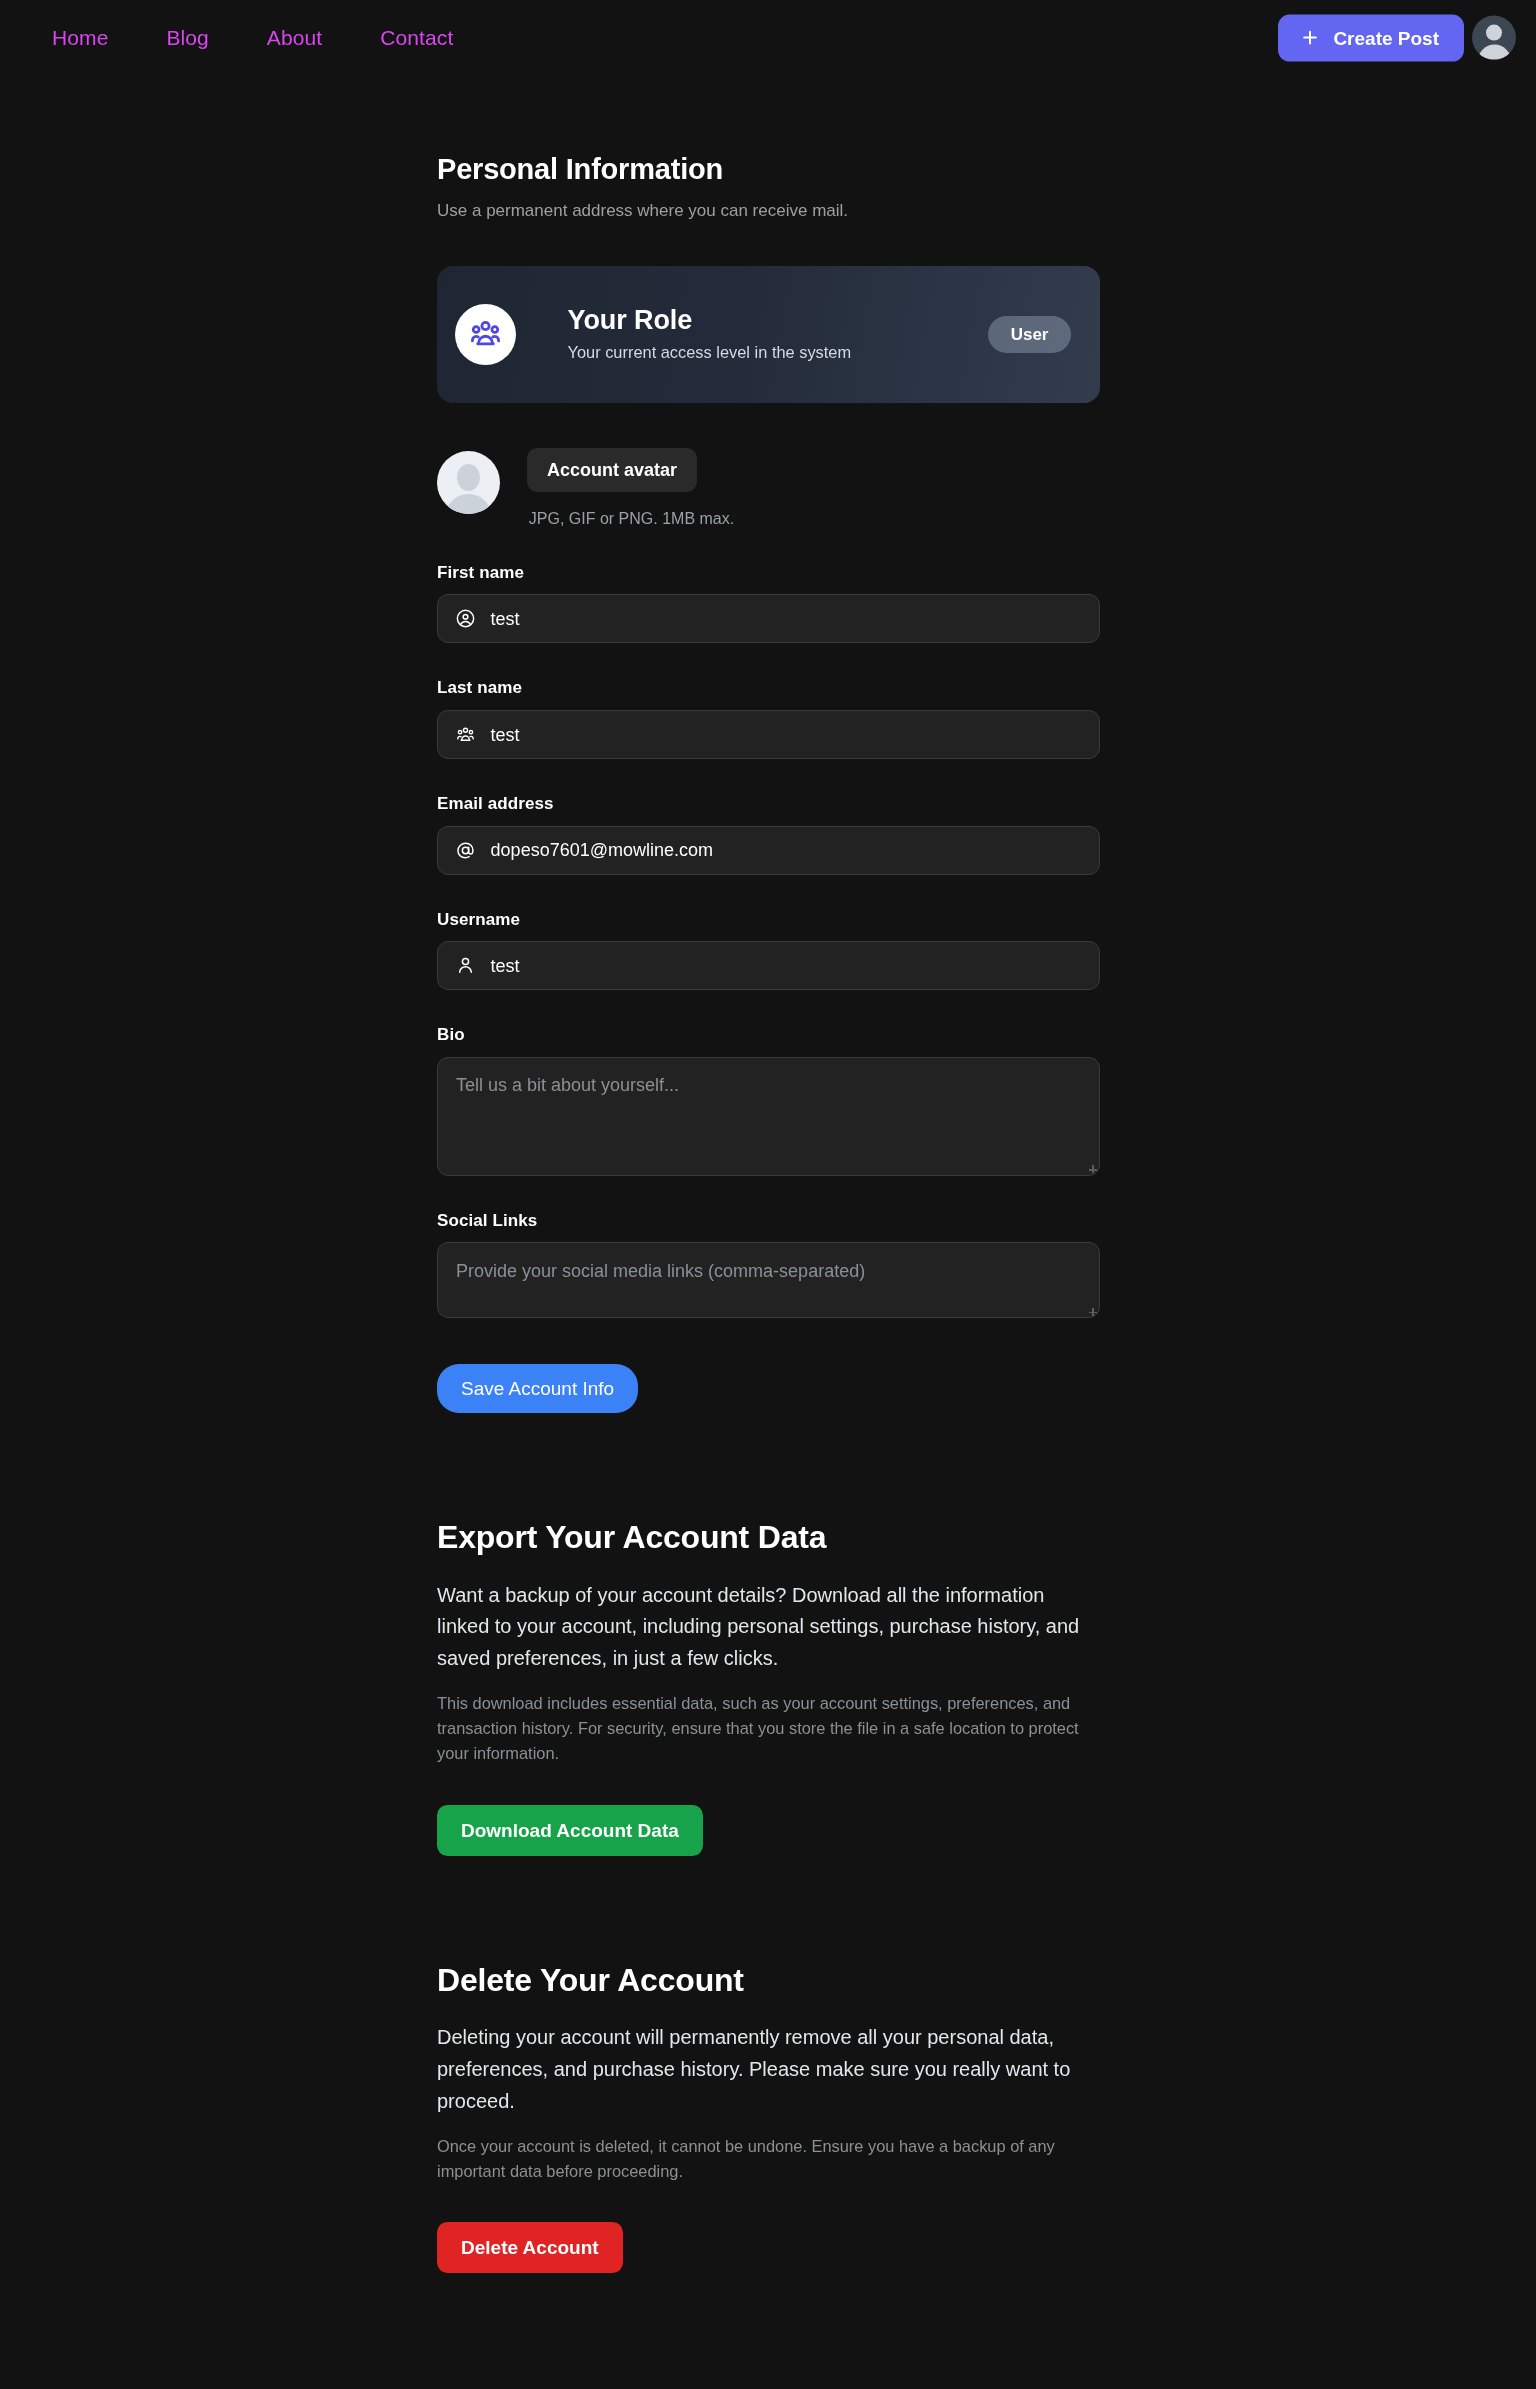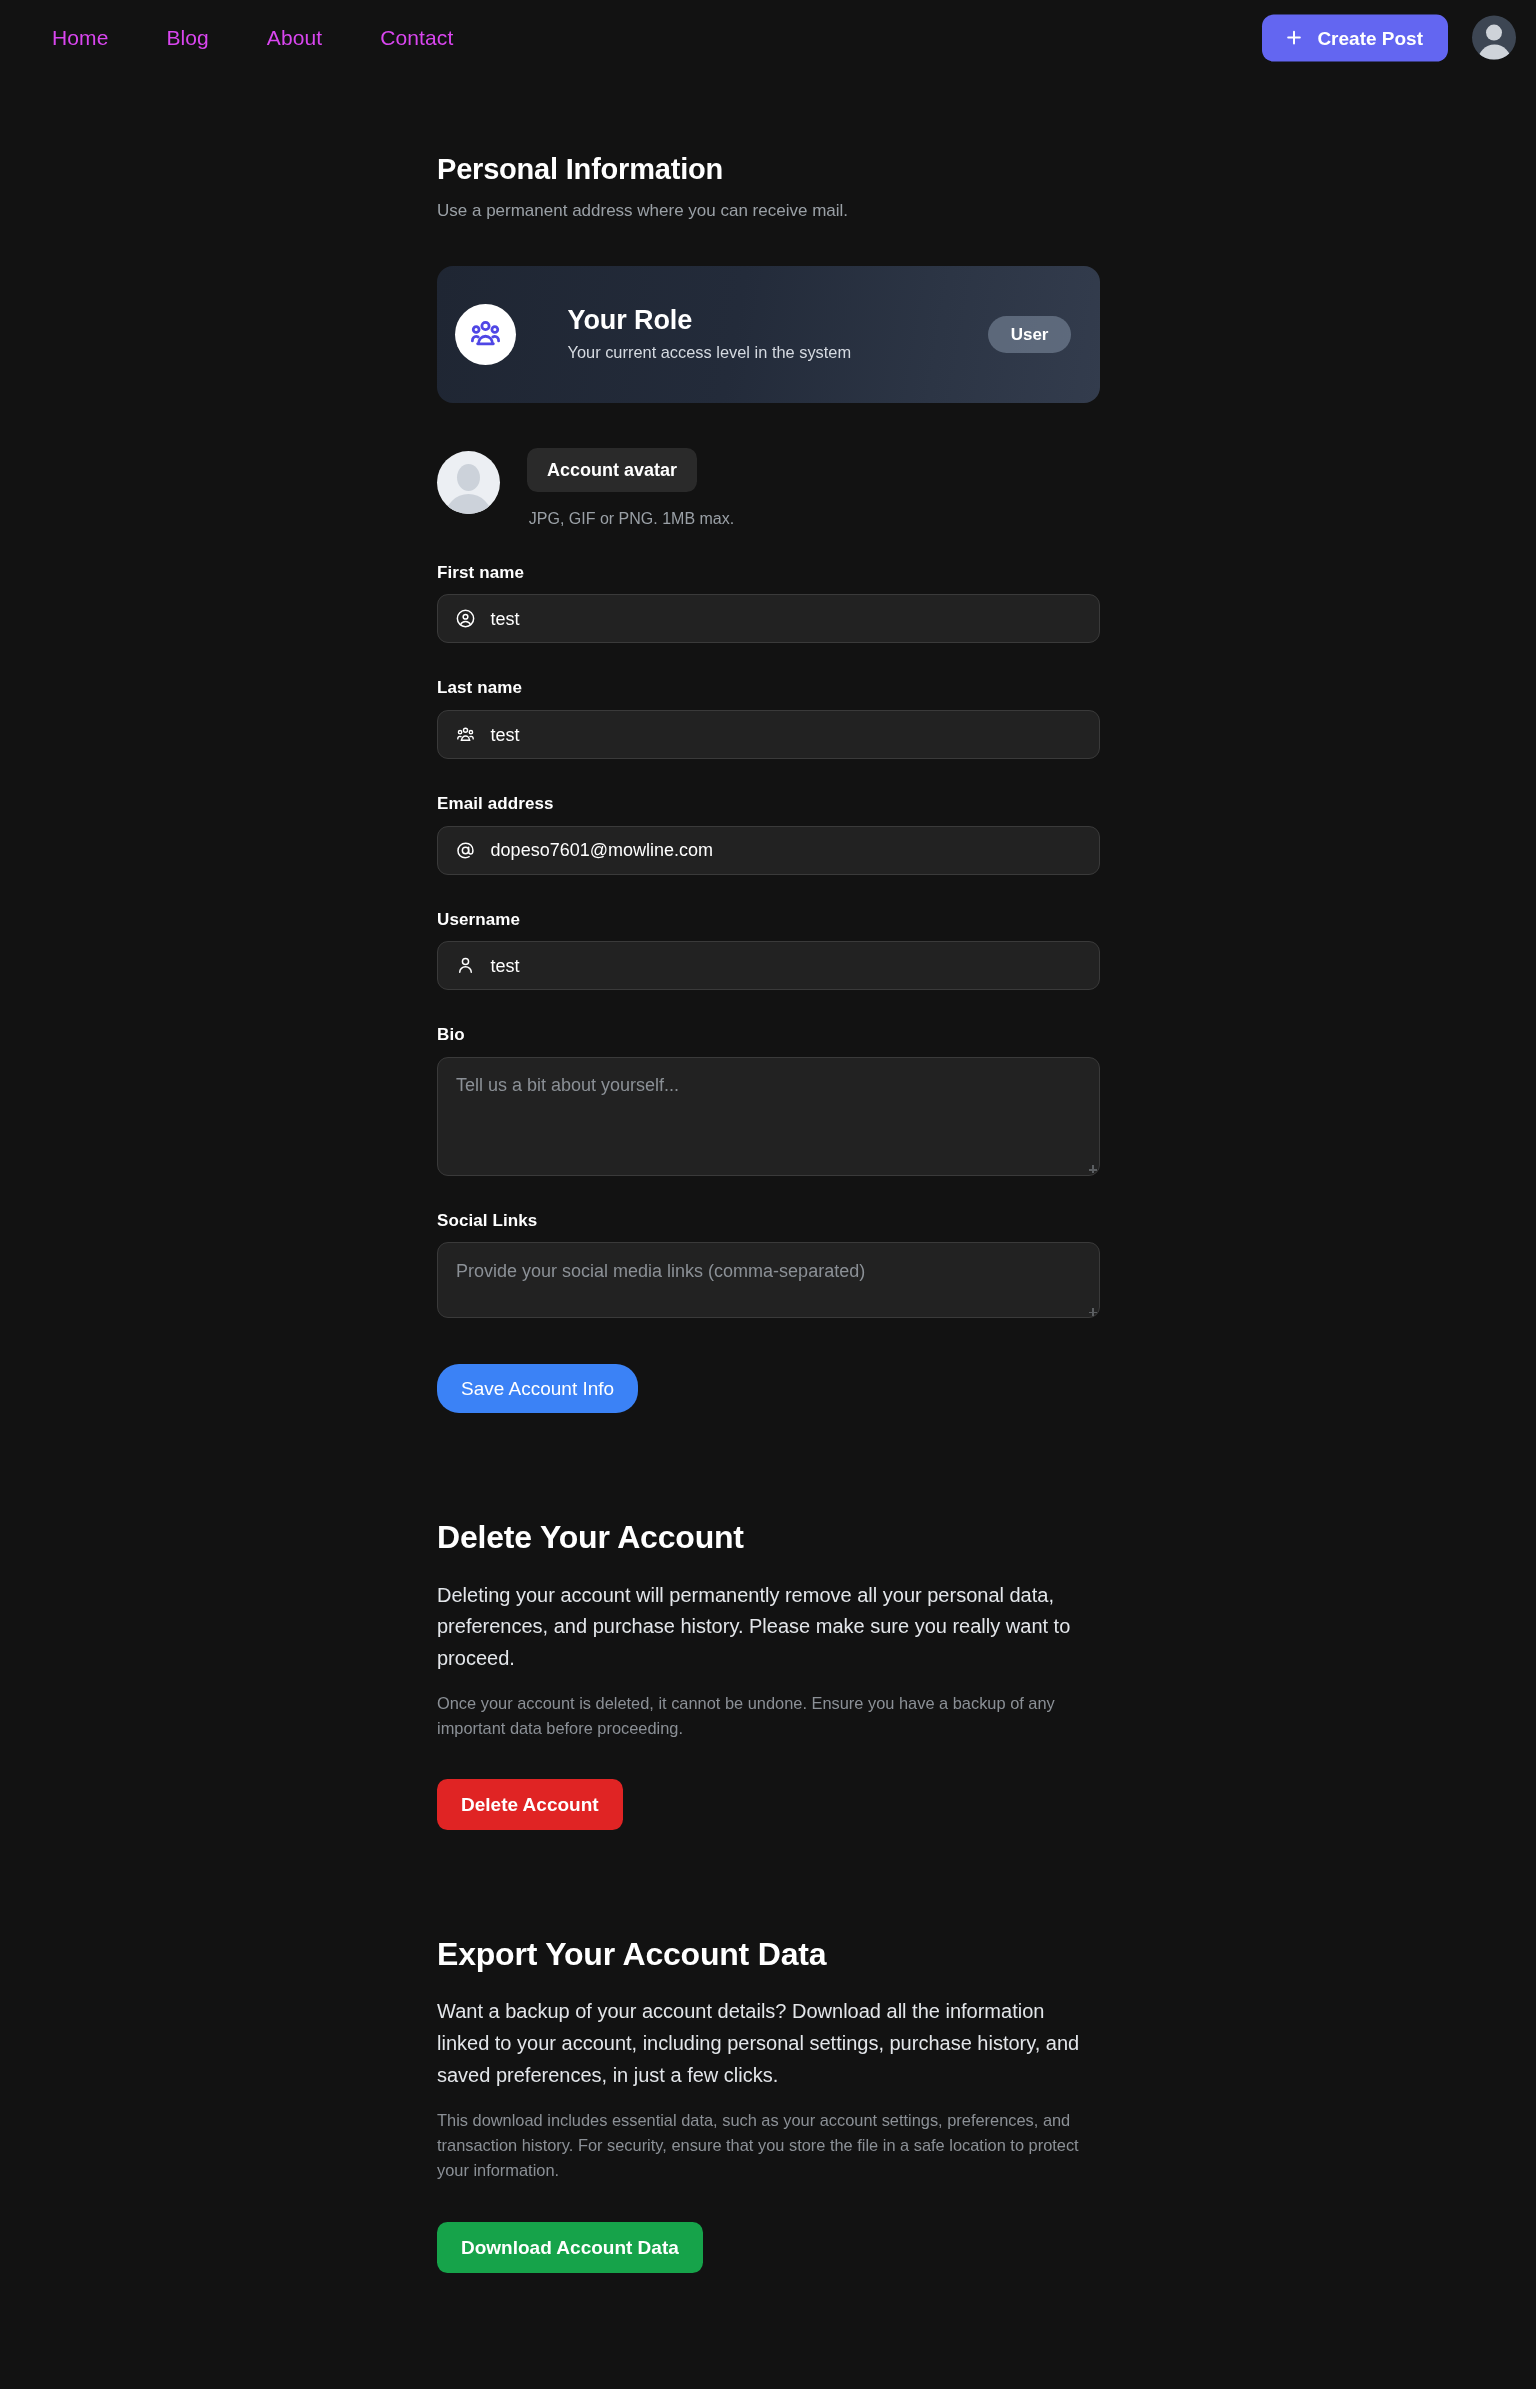--- a/index.html
+++ b/index.html
@@ -35,21 +35,21 @@
     cursor: pointer;
     white-space: nowrap;
   }
   .nav-right {
     position: absolute;
     right: 21px;
     top: 50%;
     transform: translateY(-50%);
     display: flex;
     align-items: center;
-    gap: 24px;
+    gap: 8px;
   }
   .create-post-btn {
     display: flex;
     align-items: center;
     gap: 13.4px;
     background: #6366f1;
     color: #ffffff;
     border: none;
     border-radius: 11.6px;
     padding: 13.4px 25px 13.4px 22px;
@@ -466,29 +466,29 @@
       <div class="textarea-wrap ta-social">
         <div class="ta-placeholder">Provide your social media links (comma-separated)</div>
         <span class="resize-handle"></span>
       </div>
     </div>
 
     <button class="save-btn">Save Account Info</button>
 
     
     <div class="section">
+      <h2 class="section-title">Export Your Account Data</h2>
+      <p class="section-body">Want a backup of your account details? Download all the information linked to your account, including personal settings, purchase history, and saved preferences, in just a few clicks.</p>
+      <p class="section-note">This download includes essential data, such as your account settings, preferences, and transaction history. For security, ensure that you store the file in a safe location to protect your information.</p>
+      <button class="download-btn">Download Account Data</button>
+    </div>
+
+    
+    <div class="section">
       <h2 class="section-title">Delete Your Account</h2>
       <p class="section-body">Deleting your account will permanently remove all your personal data, preferences, and purchase history. Please make sure you really want to proceed.</p>
       <p class="section-note">Once your account is deleted, it cannot be undone. Ensure you have a backup of any important data before proceeding.</p>
       <button class="delete-btn">Delete Account</button>
     </div>
 
-    
-    <div class="section">
-      <h2 class="section-title">Export Your Account Data</h2>
-      <p class="section-body">Want a backup of your account details? Download all the information linked to your account, including personal settings, purchase history, and saved preferences, in just a few clicks.</p>
-      <p class="section-note">This download includes essential data, such as your account settings, preferences, and transaction history. For security, ensure that you store the file in a safe location to protect your information.</p>
-      <button class="download-btn">Download Account Data</button>
-    </div>
-
   </div>
 </div>
 
 
 </body></html>

